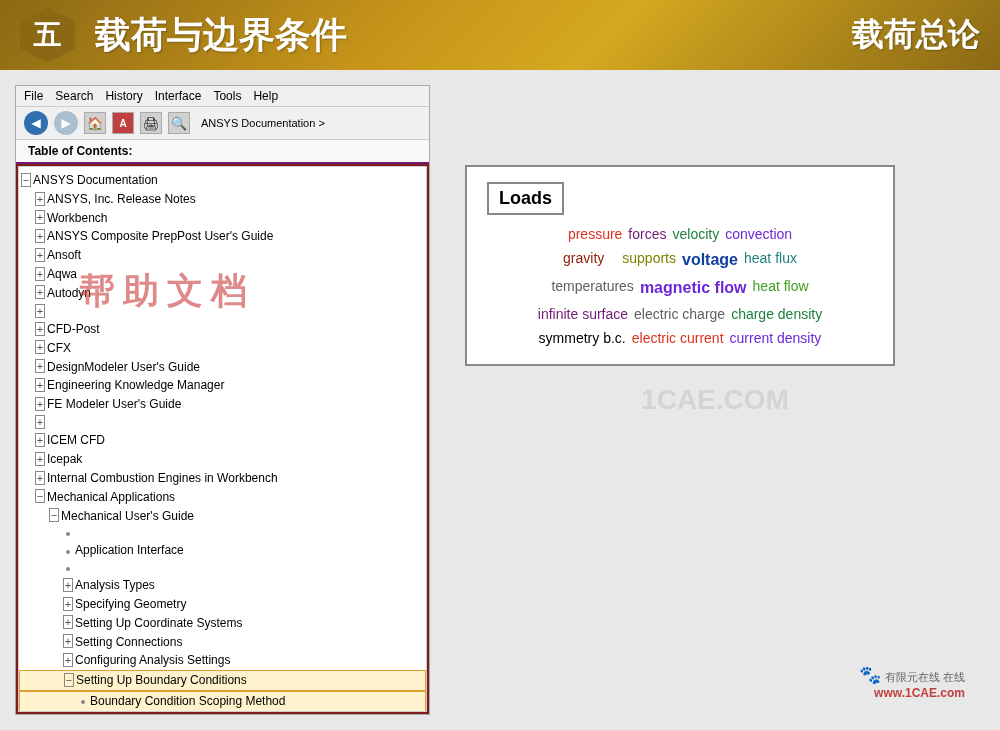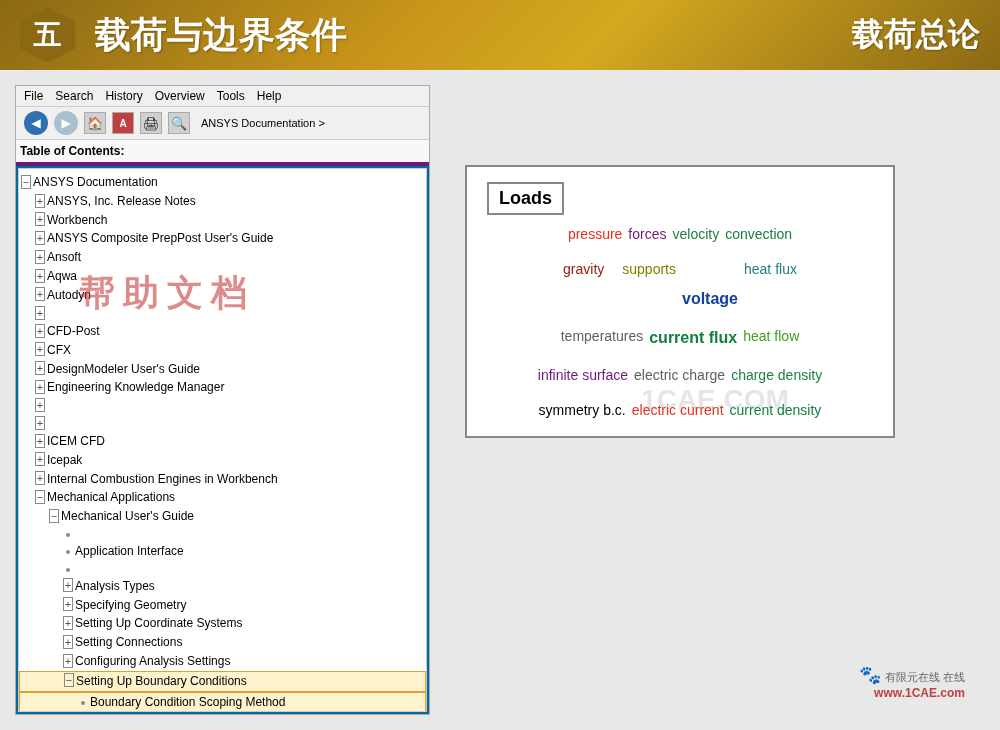--- a/index.html
+++ b/index.html
@@ -54,21 +54,21 @@
       display: flex;
       height: calc(730px - 70px);
       background: #e8e8e8;
       padding: 15px;
       gap: 15px;
     }
 
     
     .help-browser {
       width: 415px;
-      background: #0369a1;
+      background: #7f1d1d;
       border: 1px solid #aaa;
       display: flex;
       flex-direction: column;
       font-size: 12px;
     }
 
     
     .menu-bar {
       background: #f0f0f0;
       border-bottom: 1px solid #ccc;
@@ -123,24 +123,24 @@
     }
 
     .toolbar-path {
       font-size: 11px;
       color: #000;
       margin-left: 5px;
     }
 
     
     .toc-label {
-      padding: 4px 4px;
+      padding: 4px 12px;
       font-size: 12px;
       font-weight: bold;
-      border-bottom: 4px solid #701a75;
+      border-bottom: 2px solid #701a75;
       background: #f8f8f8;
     }
 
     
     .tree-container {
       flex: 1;
       overflow-y: auto;
       padding: 4px 0;
       border: 1px solid #ccc;
       margin: 2px;
@@ -233,22 +233,22 @@
     }
 
     .word {
       font-weight: normal;
       font-size: 14px;
     }
 
     .word.red { color: #e03020; }
     .word.orange { color: #701a75; }
     .word.green { color: #208040; }
-    .word.blue { color: #15803d; text-align: center; }
-    .word.dark-blue { color: #1040a0; font-weight: bold; margin-top: 28px; }
+    .word.blue { color: #6d28d9; text-align: center; }
+    .word.dark-blue { color: #1040a0; font-weight: bold; }
     .word.olive { color: #808000; margin-left: 12px; }
     .word.teal { color: #208080; }
     .word.gray { color: #606060; }
     .word.black { color: #000; }
     .word.dark-red { color: #902010; }
     .word.lime { color: #40a020; }
 
     
     .watermark {
       position: absolute;
@@ -296,21 +296,21 @@
 </div>
 
 <div class="main-content">
 
   <div class="help-browser">
 
     <div class="menu-bar">
       <span class="menu-item">File</span>
       <span class="menu-item">Search</span>
       <span class="menu-item">History</span>
-      <span class="menu-item">Overview</span>
+      <span class="menu-item">Interface</span>
       <span class="menu-item">Tools</span>
       <span class="menu-item">Help</span>
     </div>
 
     <div class="toolbar">
       <button class="nav-btn back">◀</button>
       <button class="nav-btn fwd">▶</button>
       <div class="toolbar-icon">🏠</div>
       <div class="toolbar-icon" style="background:#c04040; color:#fff; font-size:10px; font-weight:bold;">A</div>
       <div class="toolbar-icon">🖨</div>
@@ -377,20 +377,21 @@
           <span class="tree-label">DesignModeler User's Guide</span>
         </div>
         <div class="tree-item">
           <span class="tree-indent" style="width: 14px;"></span>
           <span class="tree-toggle"><span style="font-size:11px; color:#555; border:1px solid #888; padding:0 1px;">+</span></span>
           <span class="tree-label">Engineering Knowledge Manager</span>
         </div>
         <div class="tree-item">
           <span class="tree-indent" style="width: 14px;"></span>
           <span class="tree-toggle"><span style="font-size:11px; color:#555; border:1px solid #888; padding:0 1px;">+</span></span>
+          <span class="tree-label">FE Modeler User's Guide</span>
         </div>
         <div class="tree-item">
           <span class="tree-indent" style="width: 14px;"></span>
           <span class="tree-toggle"><span style="font-size:11px; color:#555; border:1px solid #888; padding:0 1px;">+</span></span>
         </div>
         <div class="tree-item">
           <span class="tree-indent" style="width: 14px;"></span>
           <span class="tree-toggle"><span style="font-size:11px; color:#555; border:1px solid #888; padding:0 1px;">+</span></span>
           <span class="tree-label">ICEM CFD</span>
         </div>
@@ -466,36 +467,36 @@
   </div>
 
   <div class="right-panel">
     <div class="watermark">1CAE.COM</div>
 
     <div class="loads-box">
       <div class="loads-header">
         <div class="loads-badge">Loads</div>
 
       </div>
-    <div class="loads-words" id="loads-words" style="display: flex; flex-direction: column; gap: 13px; width: 100%; margin-top: 4px;">
+    <div class="loads-words" id="loads-words" style="display: flex; flex-direction: column; gap: 2px; width: 100%; margin-top: 4px;">
           <div style="width: 100%; display: flex; gap: 6px; justify-content: center; flex-wrap: nowrap;">
             <span class="word red">pressure</span>
             <span class="word orange">forces</span>
             <span class="word green">velocity</span>
             <span class="word blue">convection</span>
           </div>
           <div style="width: 100%; display: flex; gap: 6px; justify-content: center; flex-wrap: nowrap;">
             <span class="word dark-red">gravity</span>
             <span class="word olive">supports</span>
             <span class="word dark-blue" style="font-weight: bold; font-size: 16px;">voltage</span>
             <span class="word teal">heat flux</span>
           </div>
           <div style="width: 100%; display: flex; gap: 6px; justify-content: center; flex-wrap: nowrap;">
             <span class="word gray">temperatures</span>
-            <span class="word blue" style="font-weight: bold; font-size: 16px;">current flux</span>
+            <span class="word blue" style="font-weight: bold; font-size: 16px;">magnetic flow</span>
             <span class="word lime">heat flow</span>
           </div>
           <div style="width: 100%; display: flex; gap: 6px; justify-content: center; flex-wrap: nowrap;">
             <span class="word orange">infinite surface</span>
             <span class="word gray">electric charge</span>
             <span class="word green">charge density</span>
           </div>
           <div style="width: 100%; display: flex; gap: 6px; justify-content: center; flex-wrap: nowrap;">
             <span class="word black">symmetry b.c.</span>
             <span class="word red">electric current</span>

